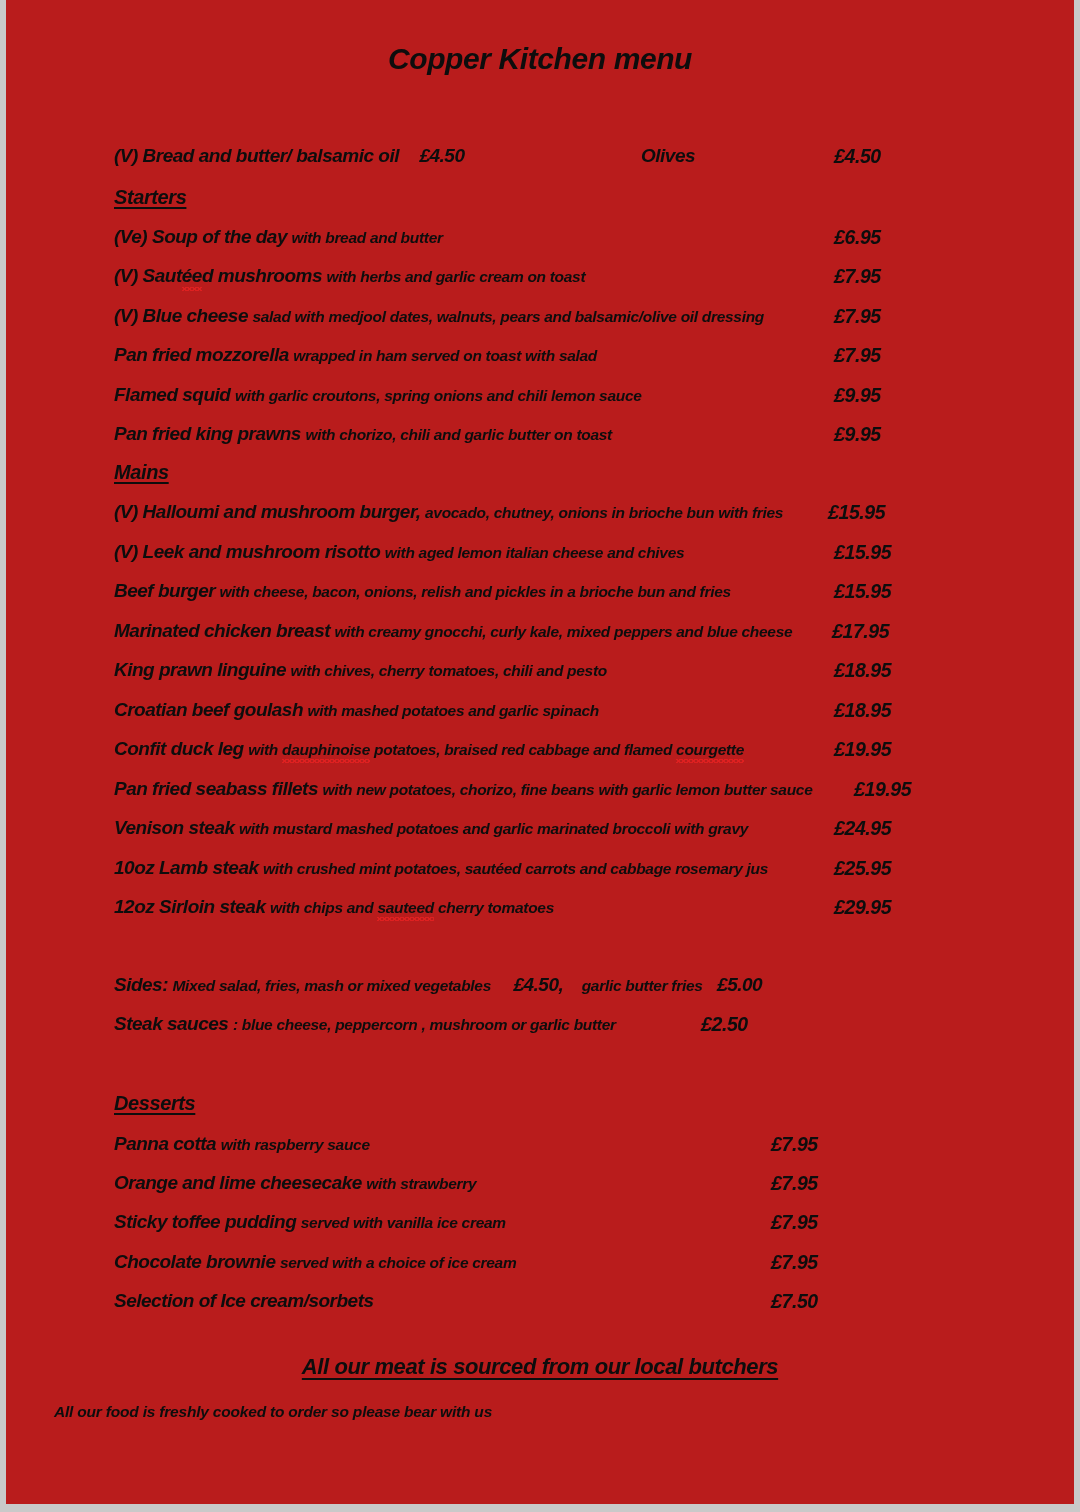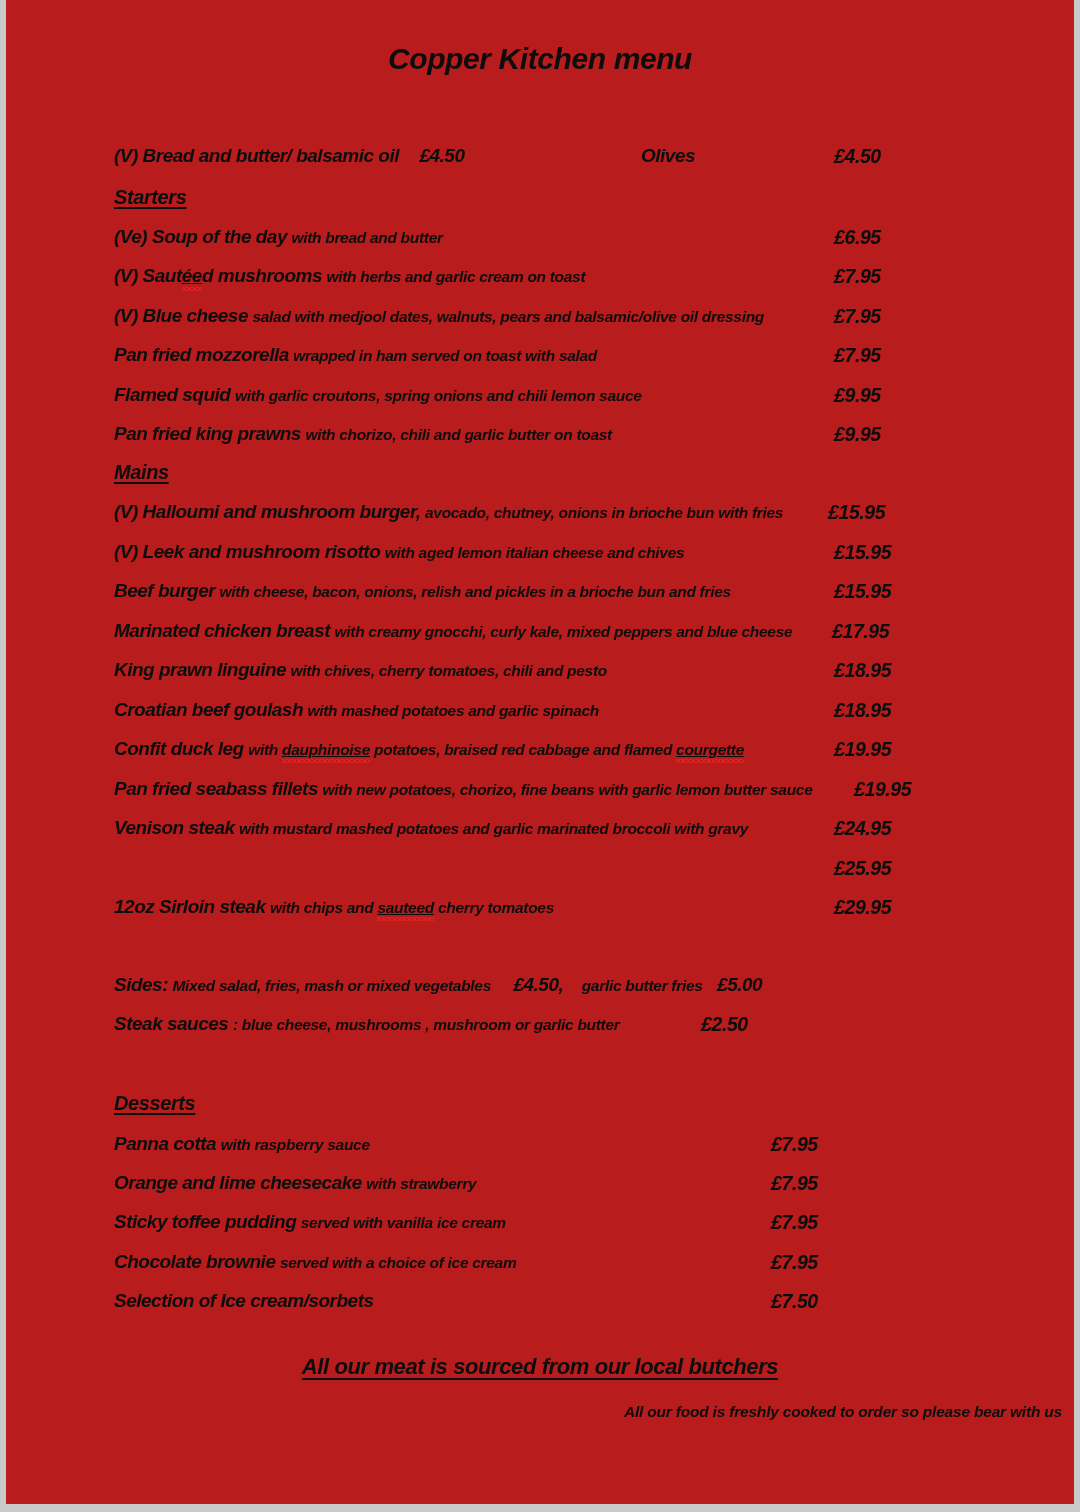--- a/index.html
+++ b/index.html
@@ -62,21 +62,20 @@
     text-decoration:underline;
     text-underline-offset:3px;
     letter-spacing:-0.4px;
     color:#0d0d0d;
   }
 
   
   .sq{
     position:relative;
     display:inline-block;
-    text-decoration:underline;
   }
   .sq::after{
     content:"";
     position:absolute;
     left:0;right:0;bottom:-4px;
     height:4px;
     background-image:
       repeating-linear-gradient(
         135deg,
         #e02020 0px, #e02020 1.1px,
@@ -104,25 +103,26 @@
     text-align:center;
     font-size:22px;
     font-weight:bold;font-style:italic;
     text-decoration:underline;
     text-underline-offset:4px;
     letter-spacing:-0.4px;
     color:#0d0d0d;
   }
   .foot-sub{
     position:absolute;left:0;right:12px;
-    text-align:right;
+    text-align:left;
     font-size:15.5px;
     font-weight:bold;font-style:italic;
     letter-spacing:-0.2px;
     color:#0d0d0d;
+    padding-left:48px;
   }
 </style>
 </head>
 <body>
 
 <div id="page">
  <div class="menu-inner">
 
   <div class="doc-title">Copper Kitchen menu</div>
 
@@ -222,39 +222,43 @@
     <span class="desc">with new potatoes, chorizo, fine beans with garlic lemon butter sauce</span>
   </div>
   <div class="price" style="top:778px;left:848px;">£19.95</div>
 
   <div class="row" style="top:817px;">
     <span class="name">Venison steak</span>
     <span class="desc">with mustard mashed potatoes and garlic marinated broccoli with gravy</span>
   </div>
   <div class="price" style="top:817px;left:828px;">£24.95</div>
 
+  <div class="row" style="top:857px;">
+    <span class="name">10oz Lamb steak</span>
+    <span class="desc">with crushed mint potatoes, sautéed carrots and cabbage rosemary jus</span>
+  </div>
   <div class="price" style="top:857px;left:828px;">£25.95</div>
 
   <div class="row" style="top:896px;">
     <span class="name">12oz Sirloin steak</span>
     <span class="desc">with chips and </span><span class="desc sq">sauteed</span><span class="desc"> cherry tomatoes</span>
   </div>
   <div class="price" style="top:896px;left:828px;">£29.95</div>
 
   <div class="row" style="top:974px;">
     <span class="name">Sides:</span>
     <span class="desc">Mixed salad, fries, mash or mixed vegetables</span>
     <span class="name" style="margin-left:18px;">£4.50,</span>
     <span class="desc" style="margin-left:14px;">garlic butter fries</span>
     <span class="name" style="margin-left:10px;">£5.00</span>
   </div>
 
   <div class="row" style="top:1013px;">
     <span class="name">Steak sauces</span>
-    <span class="desc">: blue cheese, mushrooms , mushroom or garlic butter</span>
+    <span class="desc">: blue cheese, peppercorn , mushroom or garlic butter</span>
   </div>
   <div class="price" style="top:1013px;left:695px;">£2.50</div>
 
   <div class="heading" style="top:1092px;">Desserts</div>
 
   <div class="row" style="top:1133px;">
     <span class="name">Panna cotta</span>
     <span class="desc">with raspberry sauce</span>
   </div>
   <div class="price" style="top:1133px;left:765px;">£7.95</div>

